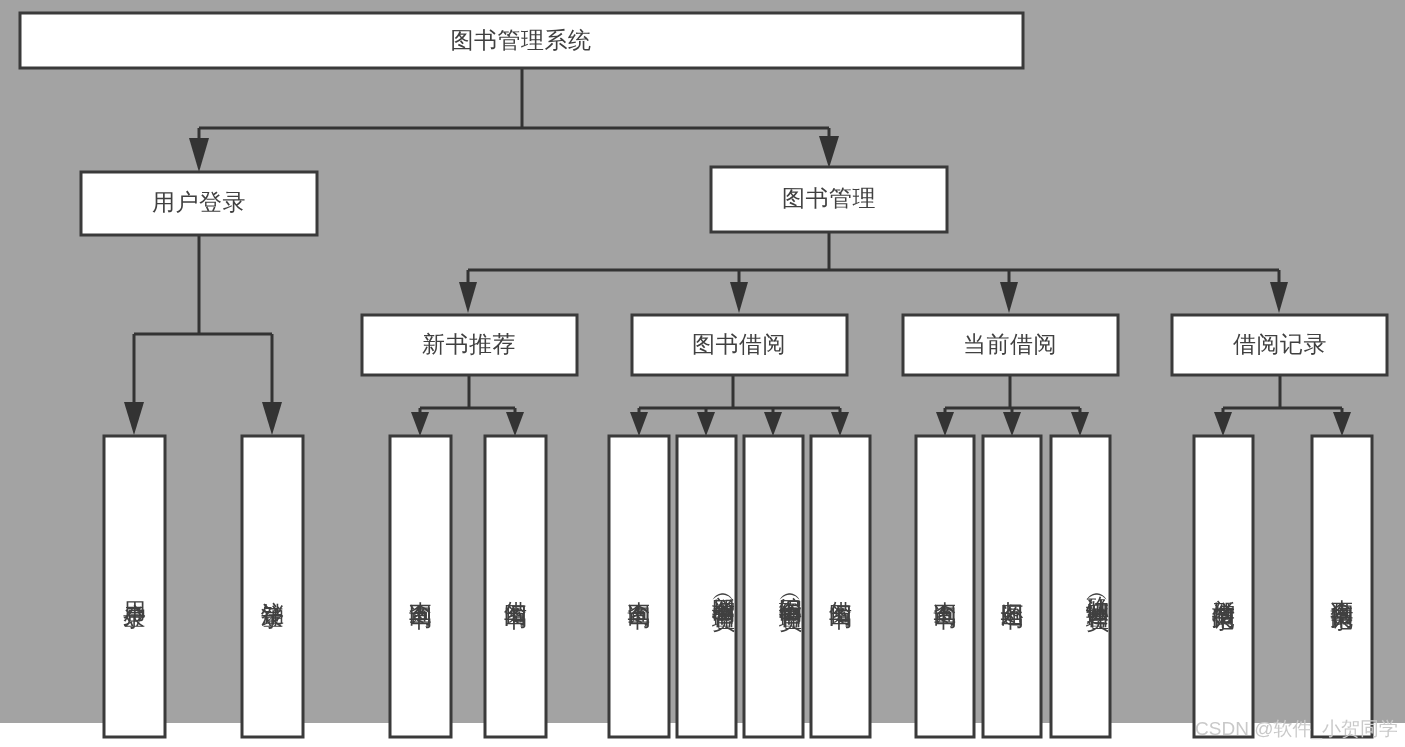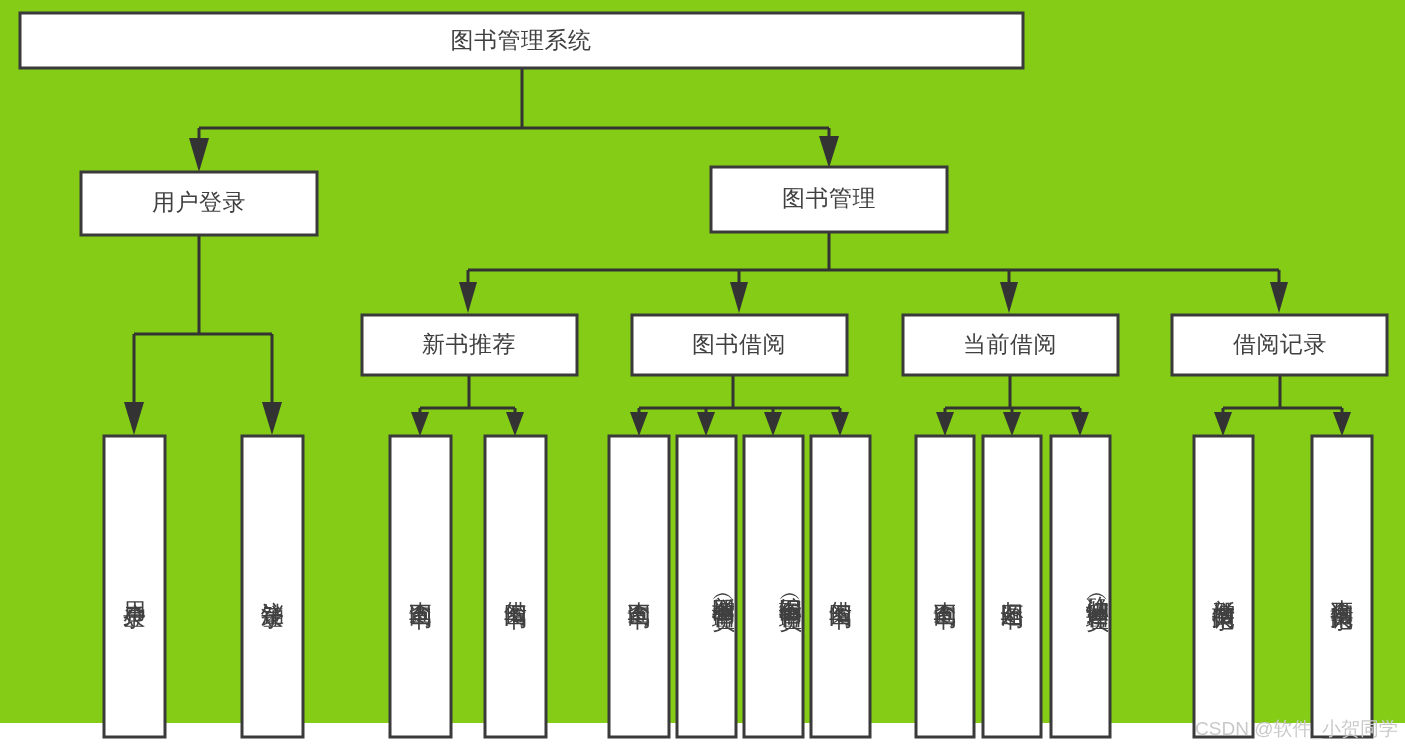--- a/index.html
+++ b/index.html
@@ -12,21 +12,21 @@
     width: 1405px;
     height: 747px;
     font-family: "Liberation Sans", "DejaVu Sans", sans-serif;
     overflow: hidden;
     position: relative;
   }
   #diagram-root {
     position: relative;
     width: 1405px;
     height: 723px;
-    background: #84cc16;
+    background: #a3a3a3;
   }
   svg.diagram-canvas {
     position: absolute;
     top: 0;
     left: 0;
     width: 1405px;
     height: 747px;
     display: block;
   }
   .node-box {

